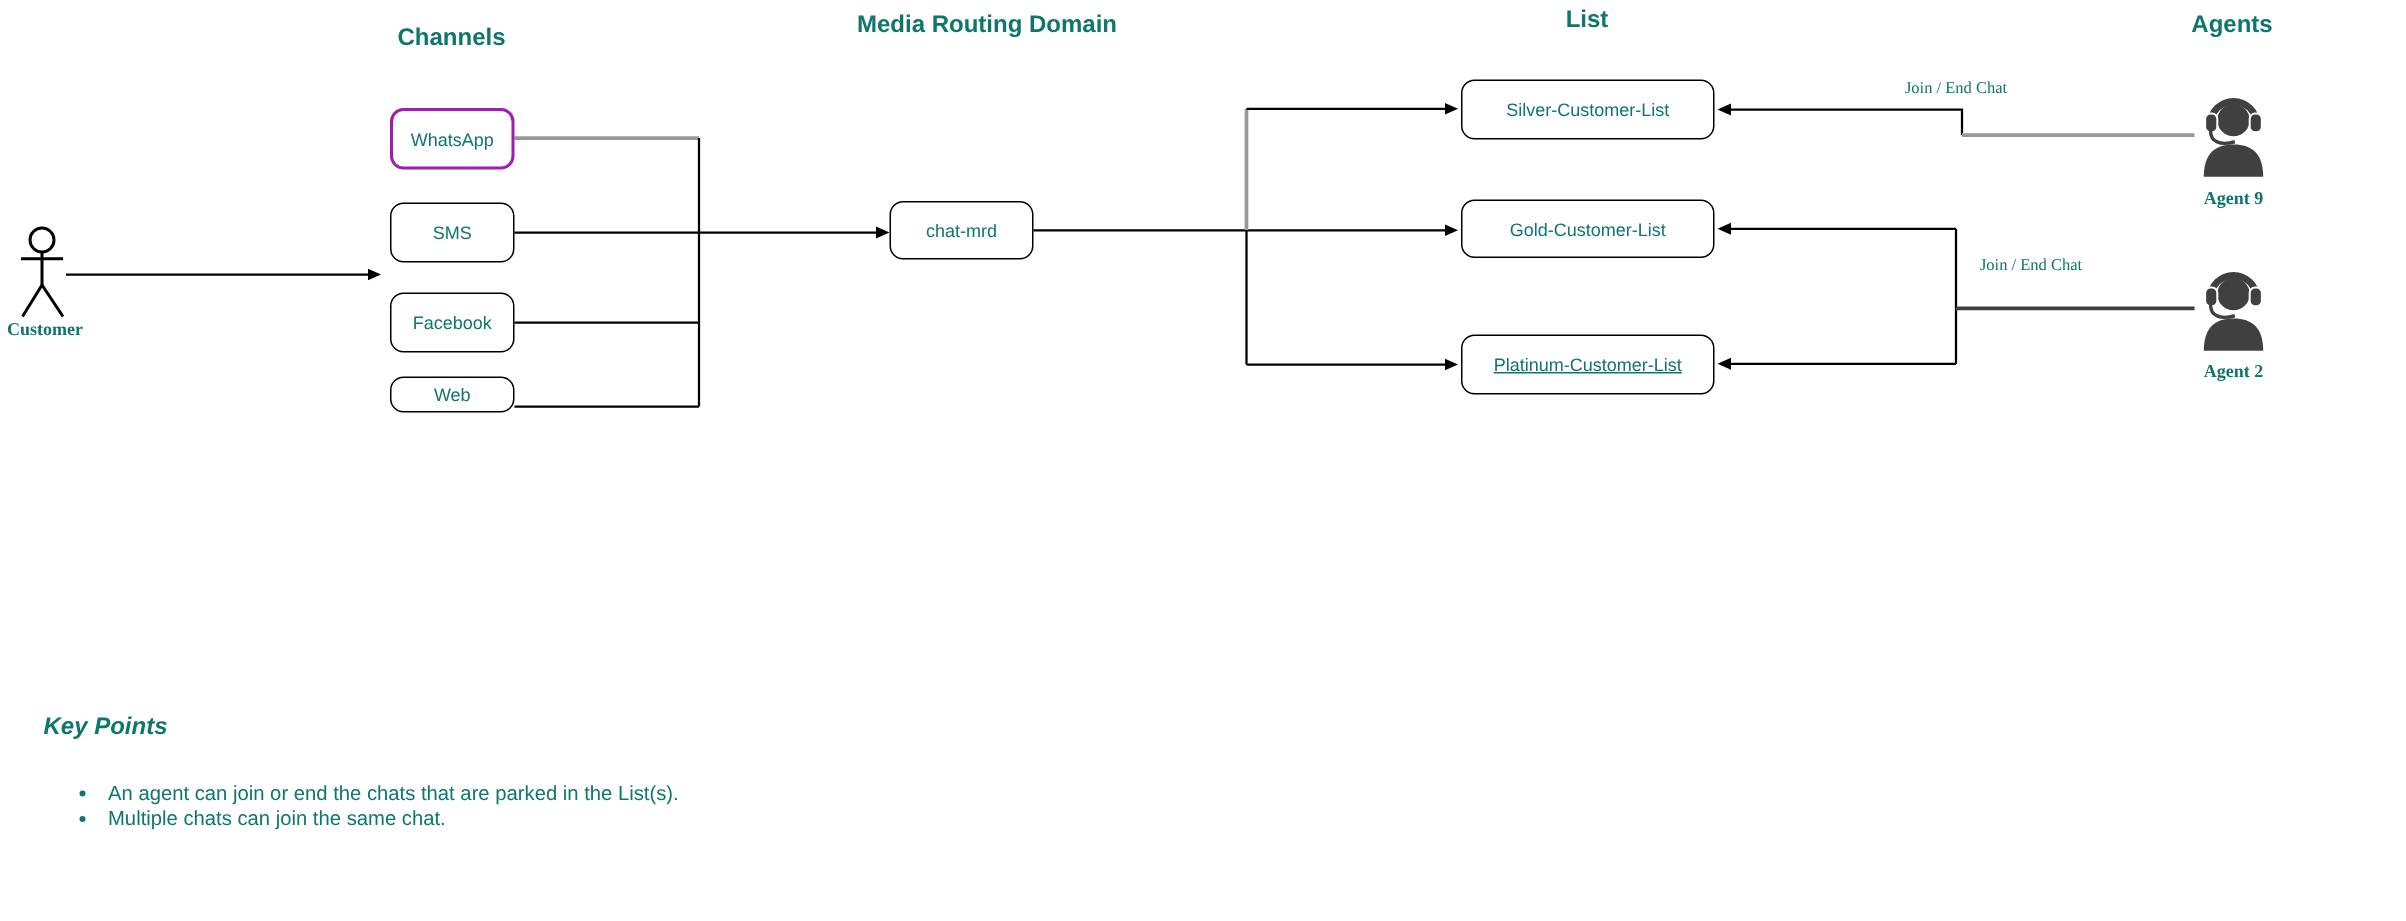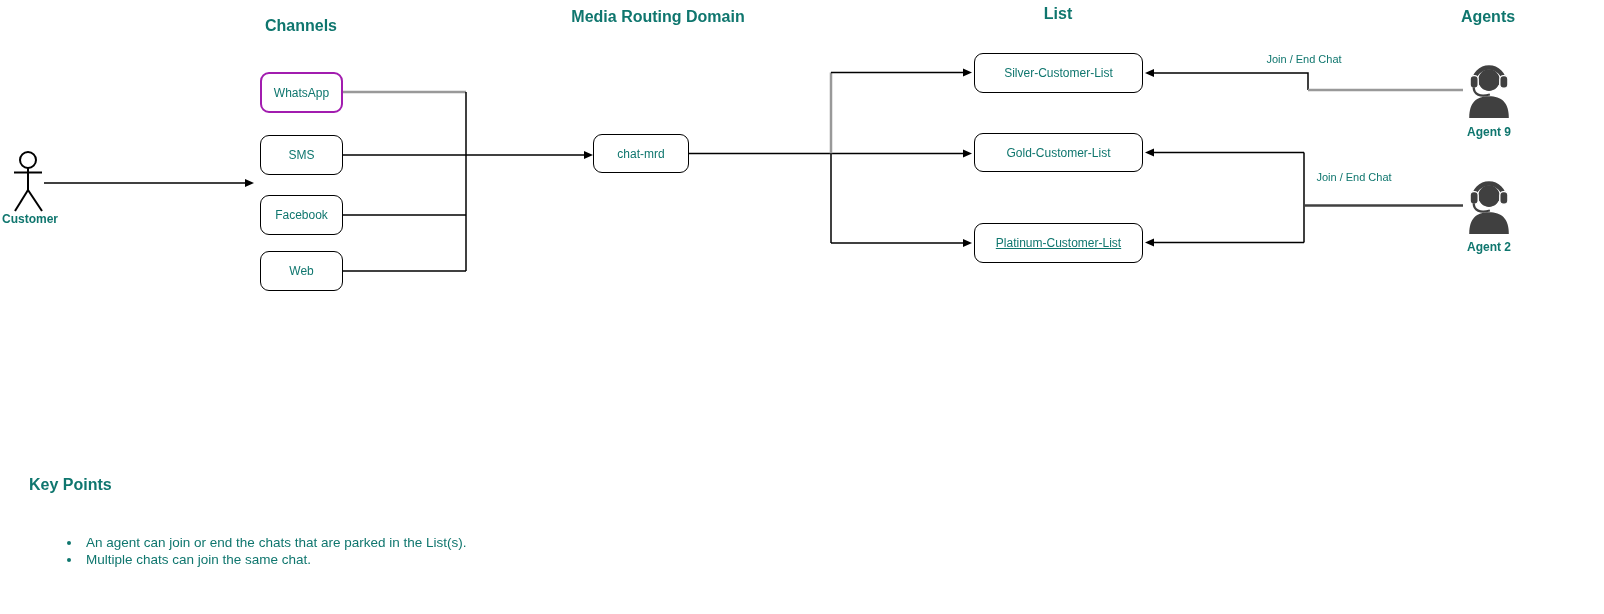--- a/index.html
+++ b/index.html
@@ -35,40 +35,42 @@
     font-size: 12px;
     white-space: nowrap;
     box-sizing: border-box;
   }
   .node.highlighted { border: 2px solid #a21caf; }
 
   .diagram-label {
     position: absolute;
     transform: translateX(-50%);
     white-space: nowrap;
+    font-family: Liberation Serif, serif;
   }
   .actor-label { font-size: 12px; font-weight: bold; }
   .agent-label { font-size: 12px; font-weight: bold; }
   .edge-label  { font-size: 11px; }
 
   .agent-icon-box { position: absolute; width: 54px; height: 58px; }
 
   
   .keypoints-title {
     position: absolute;
     left: 29px;
     top: 476px;
     font-size: 16px;
     font-weight: bold;
+    font-style: italic;
   }
   .keypoints-list {
     position: absolute;
     left: 46px;
     top: 521px;
-    margin: 14px;
+    margin: 0;
     padding-left: 22px;
     font-size: 13.5px;
     line-height: 16.5px;
   }
   .keypoints-list li { padding-left: 4px; }
 </style>
 </head>
 <body>
 
 <div class="canvas">
@@ -121,21 +123,21 @@
 
   <div class="node highlighted" style="left:260px; top:72px; width:83px; height:41px;">
     <span>WhatsApp</span>
   </div>
   <div class="node" style="left:260px; top:135px; width:83px; height:40px;">
     <span>SMS</span>
   </div>
   <div class="node" style="left:260px; top:195px; width:83px; height:40px;">
     <span>Facebook</span>
   </div>
-  <div class="node" style="left:260px; top:251px; width:83px; height:40px;">
+  <div class="node" style="left:260px; top:251px; width:83px; height:24px;">
     <span>Web</span>
   </div>
 
   <div class="node" style="left:593px; top:134px; width:96px; height:39px;">
     <span>chat-mrd</span>
   </div>
 
   <div class="node" style="left:974px; top:53px; width:169px; height:40px;">
     <span>Silver-Customer-List</span>
   </div>

